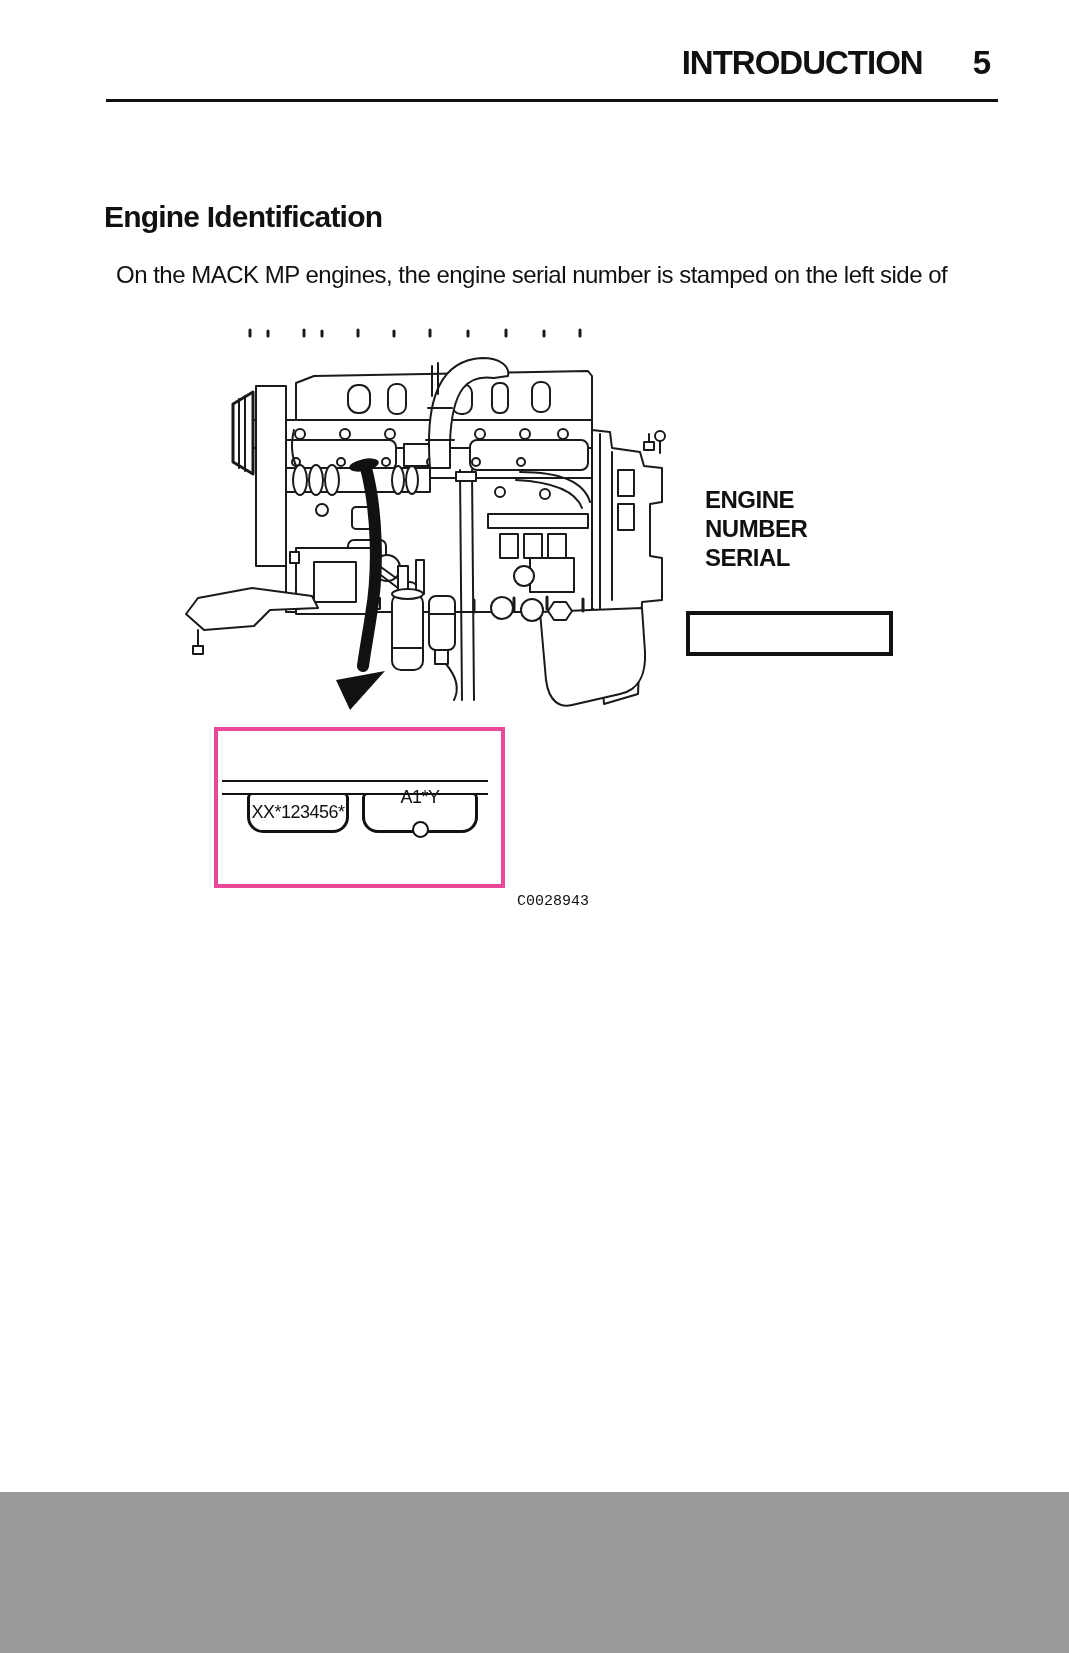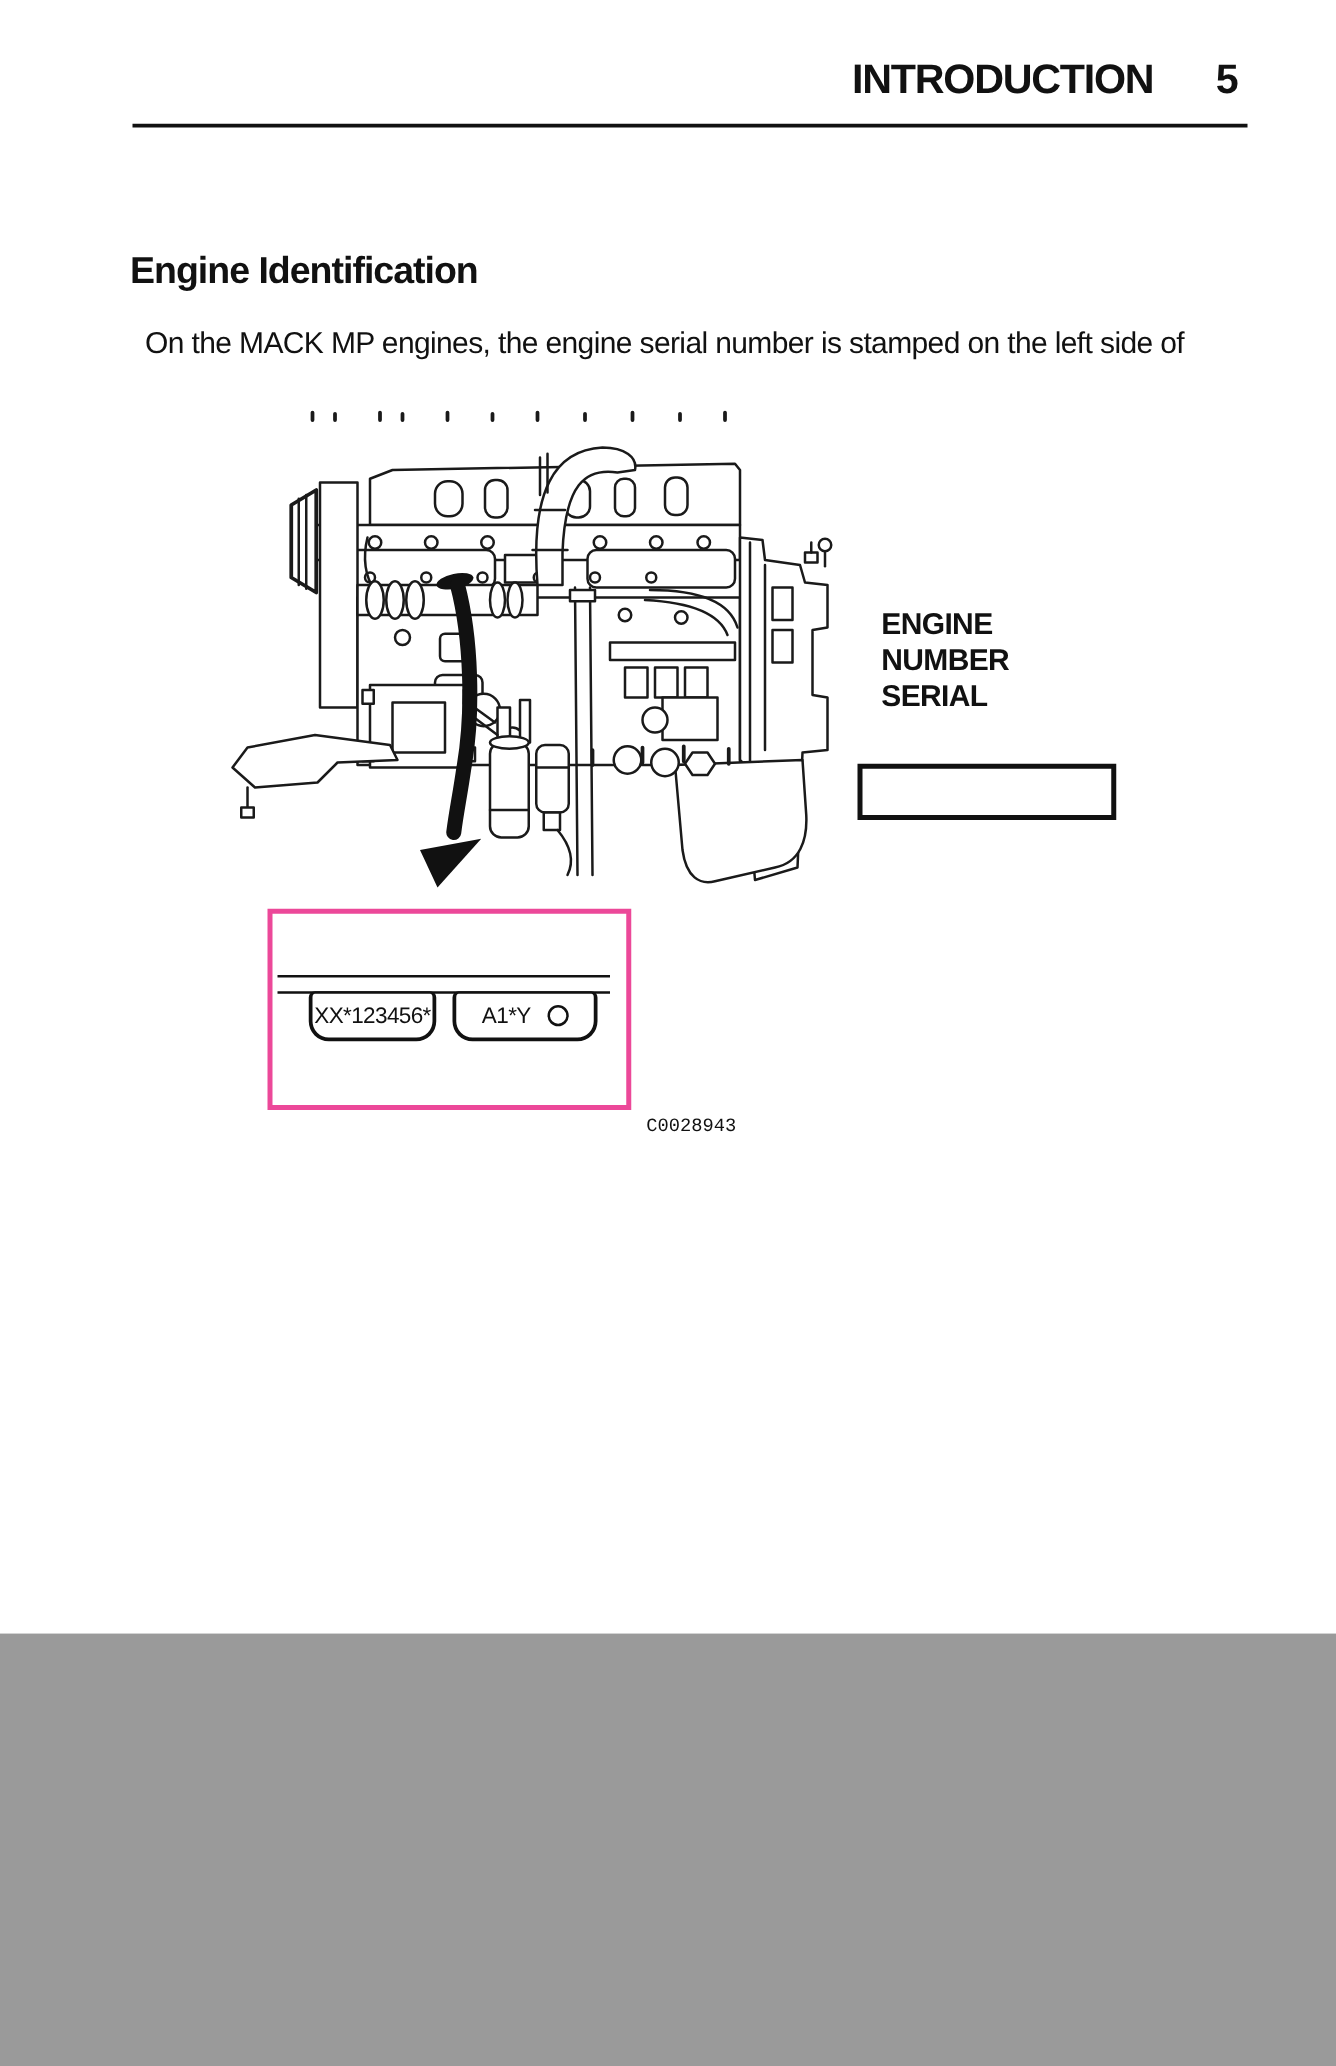--- a/index.html
+++ b/index.html
@@ -1,17 +1,17 @@
 <!DOCTYPE html>
 <html><head>
 <meta charset="utf-8">
 <style>
   html,body{margin:0;padding:0;background:#9a9a9a;}
   .page{
-    position:relative;width:1069px;height:1307px;background:#ffffff;
+    position:relative;width:1069px;height:1492px;background:#ffffff;
     margin:0 auto;overflow:hidden;
     font-family:"Liberation Sans", sans-serif;color:#111;
   }
   
   .hdr{
     position:absolute;left:105px;top:44px;width:885px;
     display:flex;justify-content:flex-end;align-items:baseline;gap:50px;
     font-weight:bold;font-size:33px;letter-spacing:-1px;
   }
   .hdr-rule{position:absolute;left:106px;top:99px;width:892px;height:3px;background:#111;}
@@ -43,21 +43,21 @@
   .plate-line.l1{top:49px;}
   .plate-line.l2{top:62px;}
   .tag{
     position:absolute;top:62px;height:40px;box-sizing:border-box;
     border:3px solid #111;border-top-width:2px;
     border-radius:5px 5px 16px 16px;background:#fff;
     display:flex;align-items:center;justify-content:center;gap:13px;
     font-size:18px;letter-spacing:-0.5px;white-space:nowrap;
   }
   .tag.t1{left:29px;width:102px;}
-  .tag.t2{left:144px;width:116px;}
+  .tag.t2{left:144px;width:116px;flex-direction:column;}
   .punch-hole{
     width:17px;height:17px;border:2.5px solid #111;border-radius:50%;
     box-sizing:border-box;background:#fff;flex:0 0 auto;
   }
   .fig-caption{
     position:absolute;left:517px;top:893px;
     font-family:Liberation Mono, monospace;font-size:15px;letter-spacing:0;
   }
 </style>
 </head>

